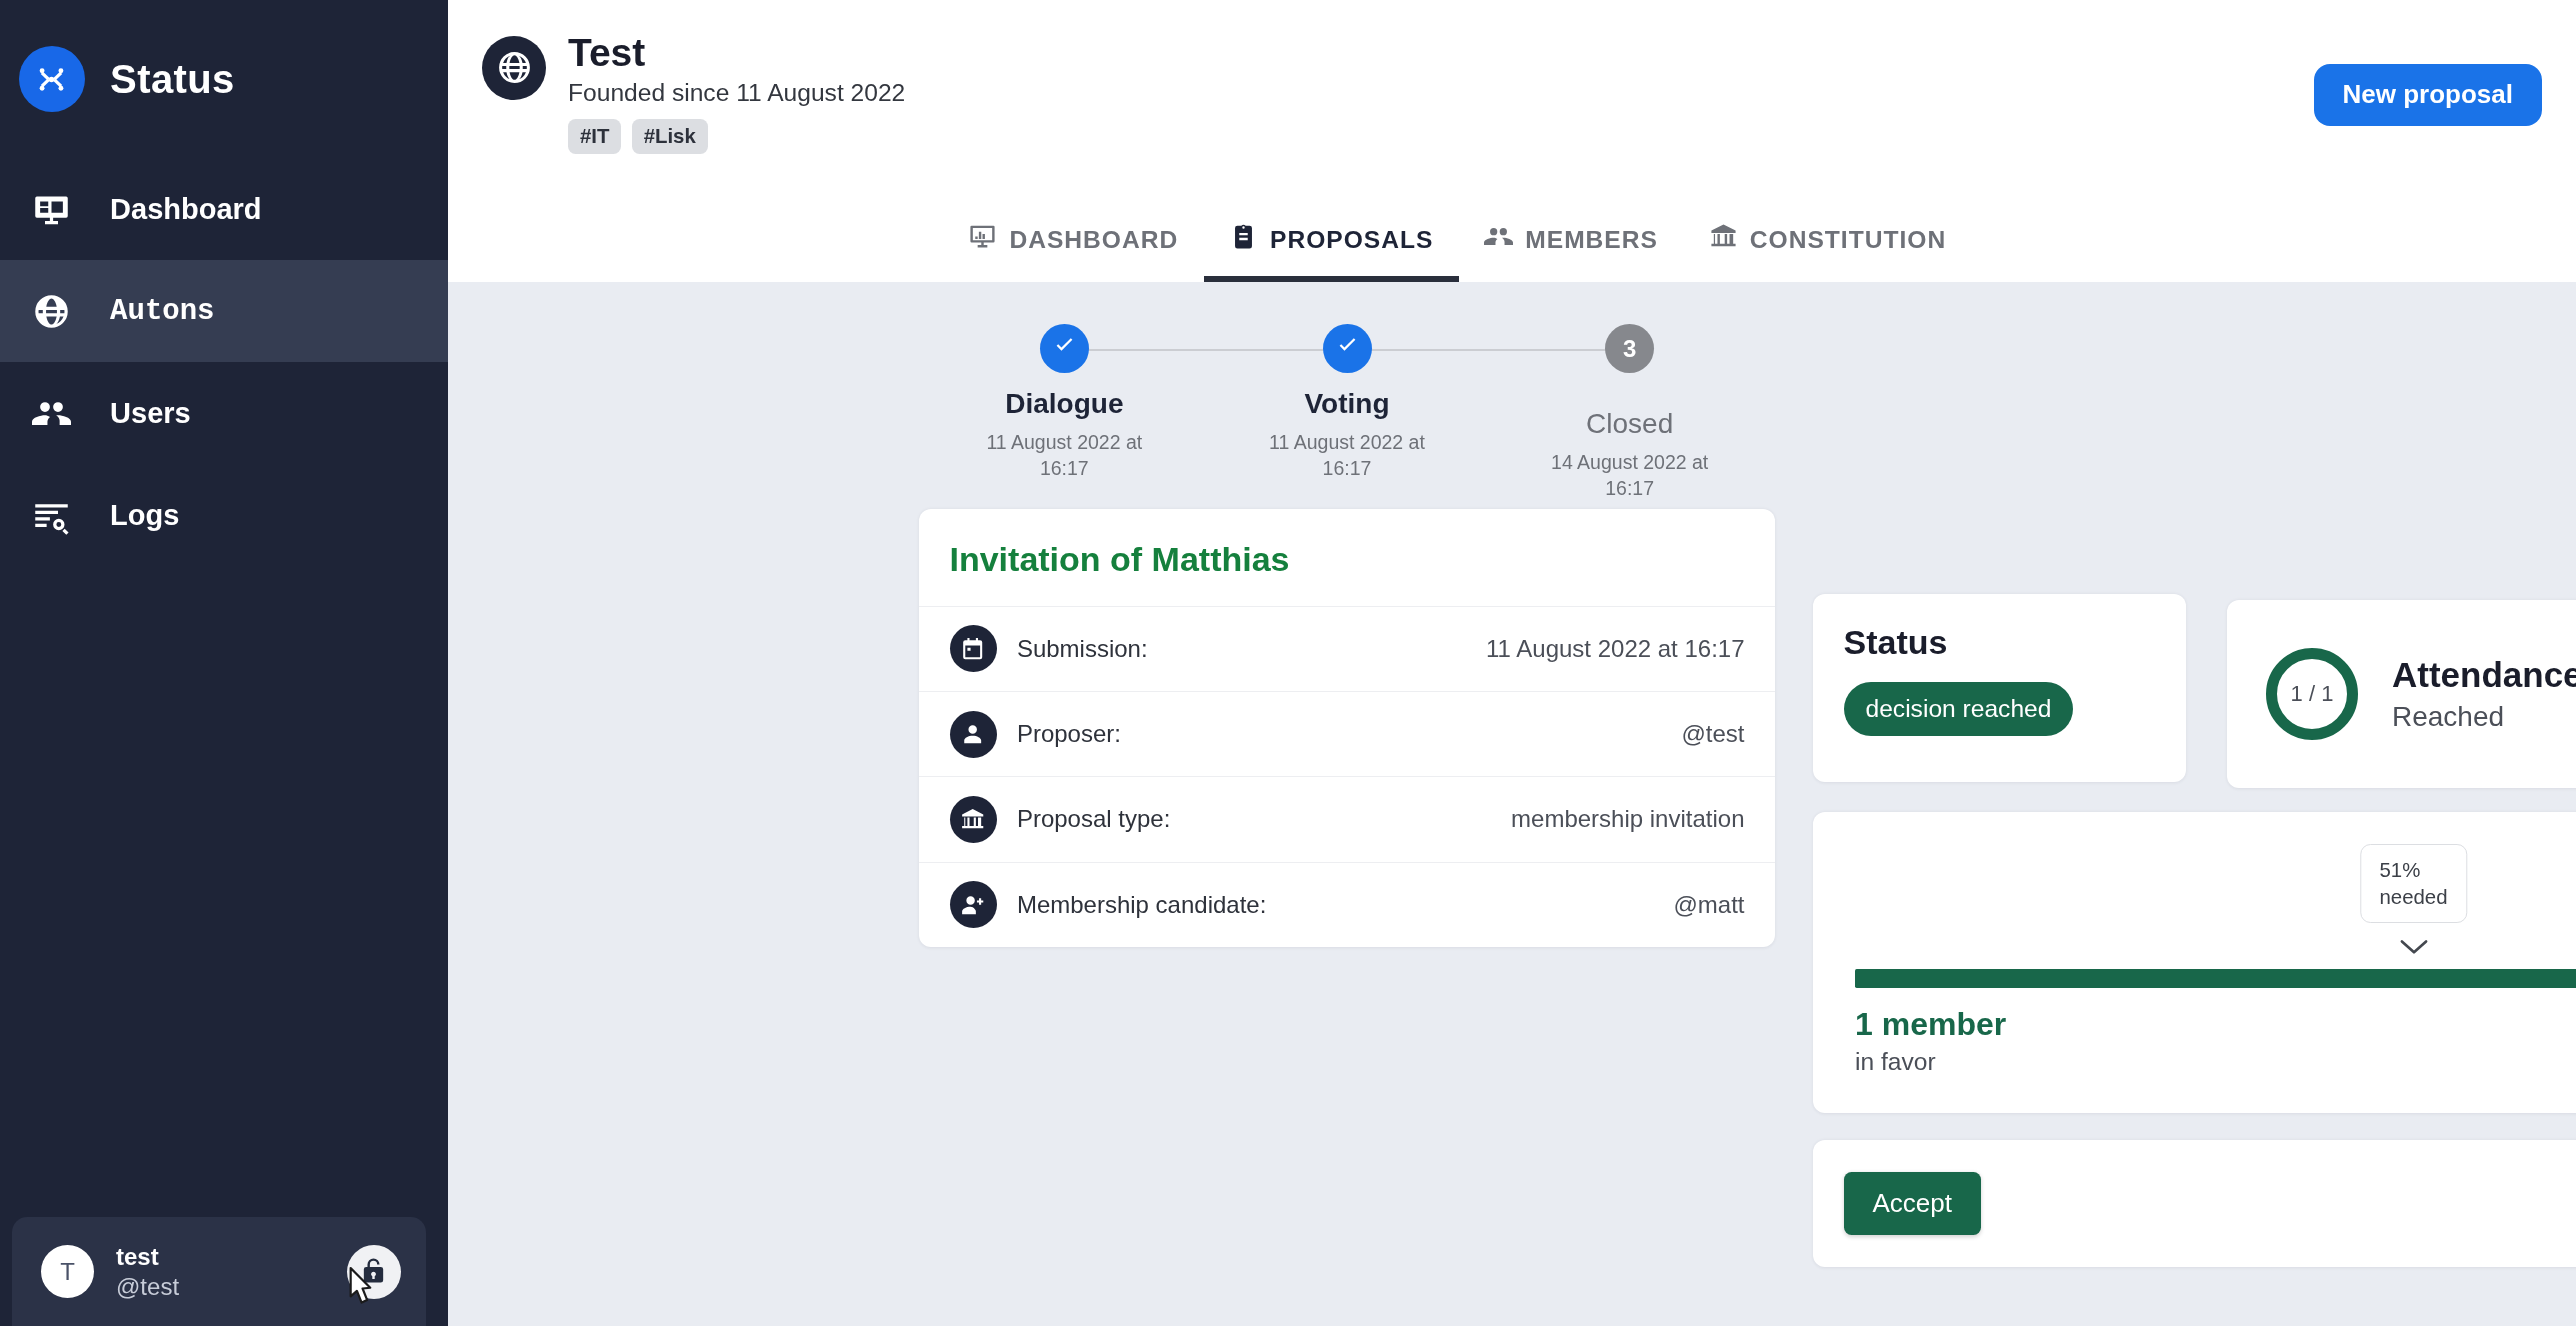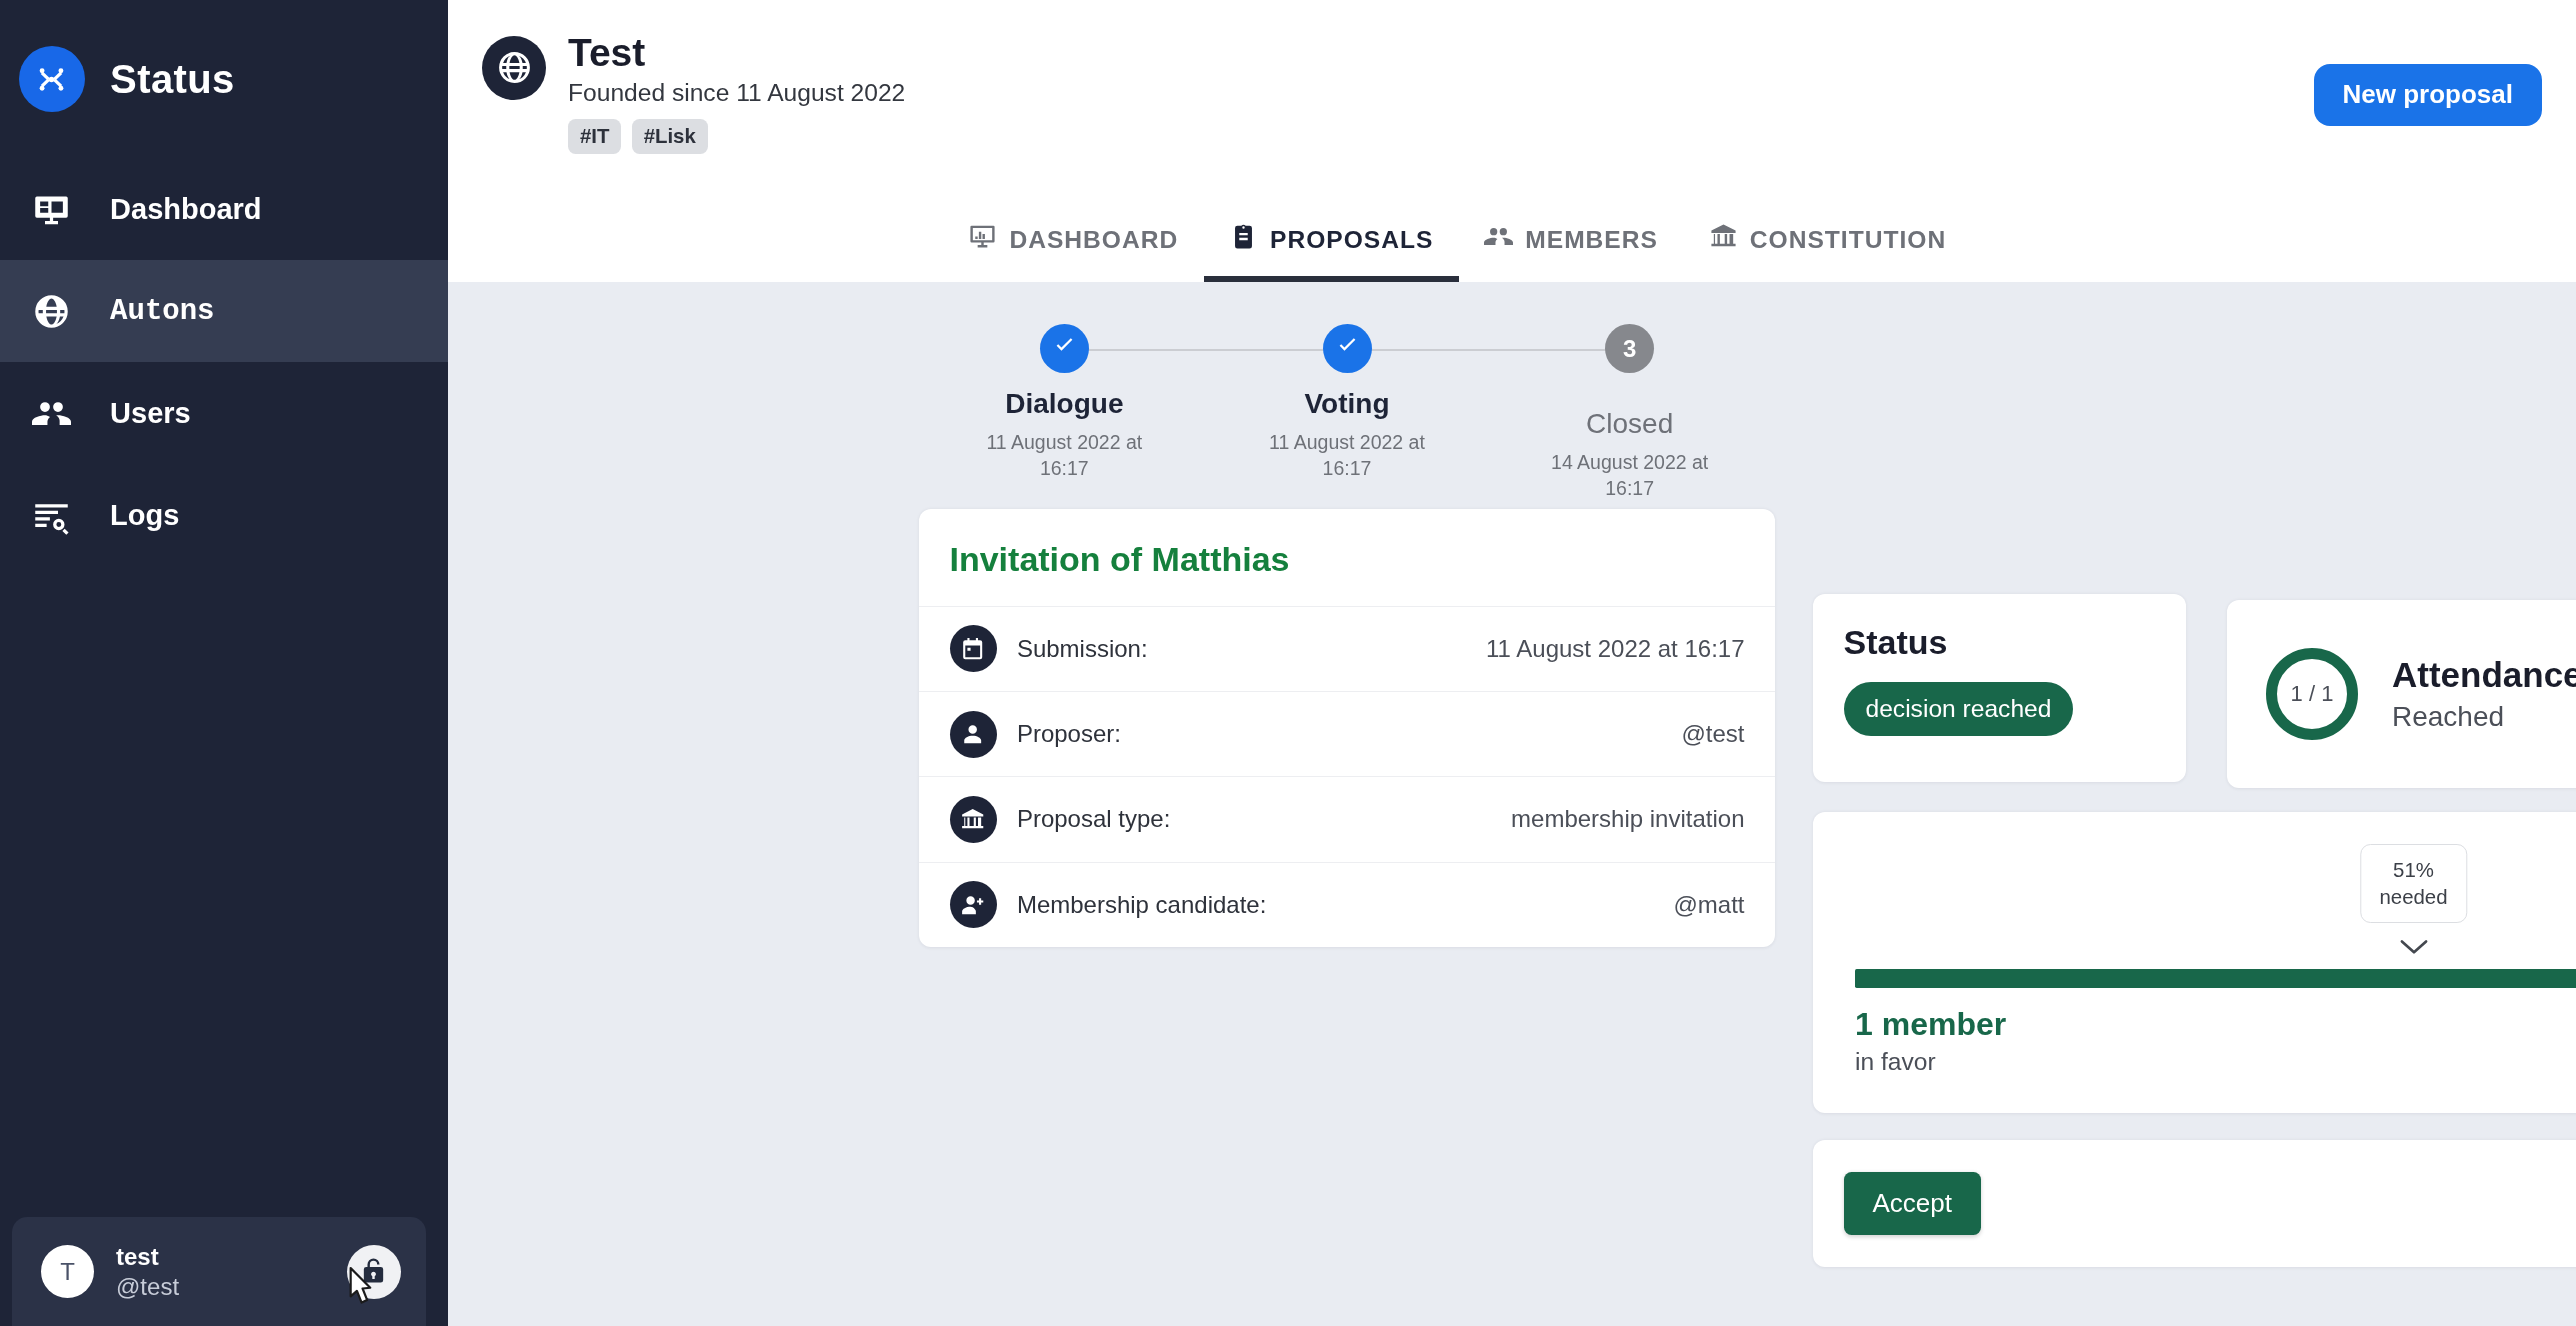--- a/index.html
+++ b/index.html
@@ -219,21 +219,21 @@
   .att-text { display: flex; flex-direction: column; gap: 6.8px; }
   .att-title { font-size: 35px; font-weight: 700; color: #1a1d2b; }
   .att-sub { font-size: 28px; color: #4b4f58; }
 
   
   #vote-card { left: 1365px; top: 530px; width: 1201px; height: 301px; }
   .needed-box {
     position: absolute; left: 50%; transform: translateX(-50%); top: 32px;
     border: 1.7px solid #dcdee2; border-radius: 10.2px;
     background: #ffffff;
-    padding: 12px 18.7px; text-align: center;
+    padding: 12px 18.7px; 
     font-size: 20.4px; color: #3c4048; line-height: 1.3;
     min-width: 93px;
   }
   .needed-caret {
     position: absolute; left: 50%; transform: translateX(-50%); top: 127px;
     width: 29px; height: 17px;
   }
   .vote-bar {
     position: absolute; left: 42px; right: 42px; top: 157px;
     height: 18.7px; background: #e4e6ea; border-radius: 1.7px; overflow: hidden;

